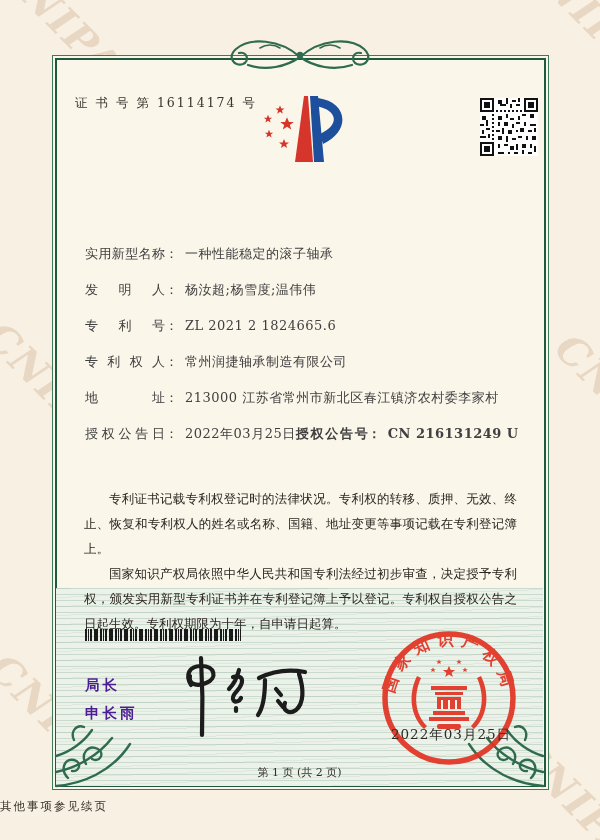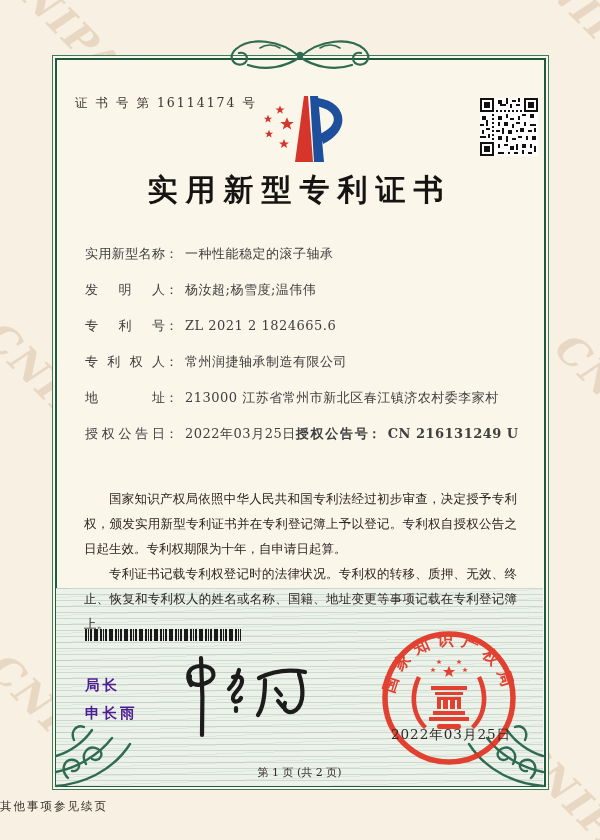--- a/index.html
+++ b/index.html
@@ -144,21 +144,20 @@
         <path d="M2 2h3v3h-3z M24 2h3v3h-3z M2 24h3v3h-3z"></path>
         <path d="M8 6h1v1h-1z M10 6h1v1h-1z M12 6h1v1h-1z M14 6h1v1h-1z M16 6h1v1h-1z M18 6h1v1h-1z M20 6h1v1h-1z"></path>
         <path d="M6 8h1v1h-1z M6 10h1v1h-1z M6 12h1v1h-1z M6 14h1v1h-1z M6 16h1v1h-1z M6 18h1v1h-1z M6 20h1v1h-1z"></path>
         <path d="M9 1h2v2h-2z M13 0h1v3h-1z M16 1h2v1h-2z M19 0h1v2h-1z M10 3h3v1h-3z M15 3h1v2h-1z M18 3h2v1h-2z"></path>
         <path d="M1 9h2v2h-2z M0 13h2v1h-2z M3 11h1v3h-1z M1 16h1v2h-1z M3 15h2v1h-2z M0 19h3v1h-3z M4 18h1v2h-1z"></path>
         <path d="M9 9h2v2h-2z M13 8h1v2h-1z M15 10h2v1h-2z M19 9h1v2h-1z M21 8h2v1h-2z M25 8h2v2h-2z M9 12h1v2h-1z M12 12h2v2h-2z M16 13h1v2h-1z M18 12h2v1h-2z M22 12h1v2h-1z M25 13h3v1h-3z M8 16h2v1h-2z M11 15h1v3h-1z M14 16h2v2h-2z M18 16h1v1h-1z M20 15h2v2h-2z M24 16h2v1h-2z M27 15h1v2h-1z"></path>
         <path d="M9 19h2v2h-2z M13 19h1v3h-1z M16 20h2v1h-2z M19 19h2v1h-2z M23 19h1v2h-1z M26 19h2v2h-2z M9 23h1v2h-1z M12 23h2v1h-2z M15 24h2v2h-2z M18 23h1v3h-1z M21 23h2v2h-2z M25 23h1v2h-1z M27 24h1v3h-1z M9 27h3v1h-3z M14 27h1v1h-1z M17 27h2v1h-2z M21 26h1v2h-1z M24 27h2v1h-2z"></path>
       </g>
     </svg>
 
-    <div class="title">实用新型专利证书</div>
 
     <div class="fields">
       <div class="frow">
         <span class="lbl">实用新型名称</span><span>：</span><span class="val">一种性能稳定的滚子轴承</span>
       </div>
       <div class="frow">
         <span class="lbl">发明人</span><span>：</span><span class="val">杨汝超;杨雪度;温伟伟</span>
       </div>
       <div class="frow">
         <span class="lbl">专利号</span><span>：</span><span class="val">ZL 2021 2 1824665.6</span>
@@ -168,22 +167,22 @@
       </div>
       <div class="frow">
         <span class="lbl">地址</span><span>：</span><span class="val">213000 江苏省常州市新北区春江镇济农村委李家村</span>
       </div>
       <div class="frow">
         <span class="lbl">授权公告日</span><span>：</span><span class="val">2022年03月25日</span><span class="f2"><span class="lbl">授权公告号</span><span>：</span><span class="val">CN 216131249 U</span></span>
       </div>
     </div>
 
     <div class="paras">
+      <p>专利证书记载专利权登记时的法律状况。专利权的转移、质押、无效、终止、恢复和专利权人的姓名或名称、国籍、地址变更等事项记载在专利登记簿上。</p>
       <p>国家知识产权局依照中华人民共和国专利法经过初步审查，决定授予专利权，颁发实用新型专利证书并在专利登记簿上予以登记。专利权自授权公告之日起生效。专利权期限为十年，自申请日起算。</p>
-      <p>专利证书记载专利权登记时的法律状况。专利权的转移、质押、无效、终止、恢复和专利权人的姓名或名称、国籍、地址变更等事项记载在专利登记簿上。</p>
     </div>
 
     <div class="barcode"></div>
 
     <div class="director">
       <div>局长</div>
       <div>申长雨</div>
     </div>
 
     <svg class="signature" width="145" height="98" viewBox="0 0 145 98">

